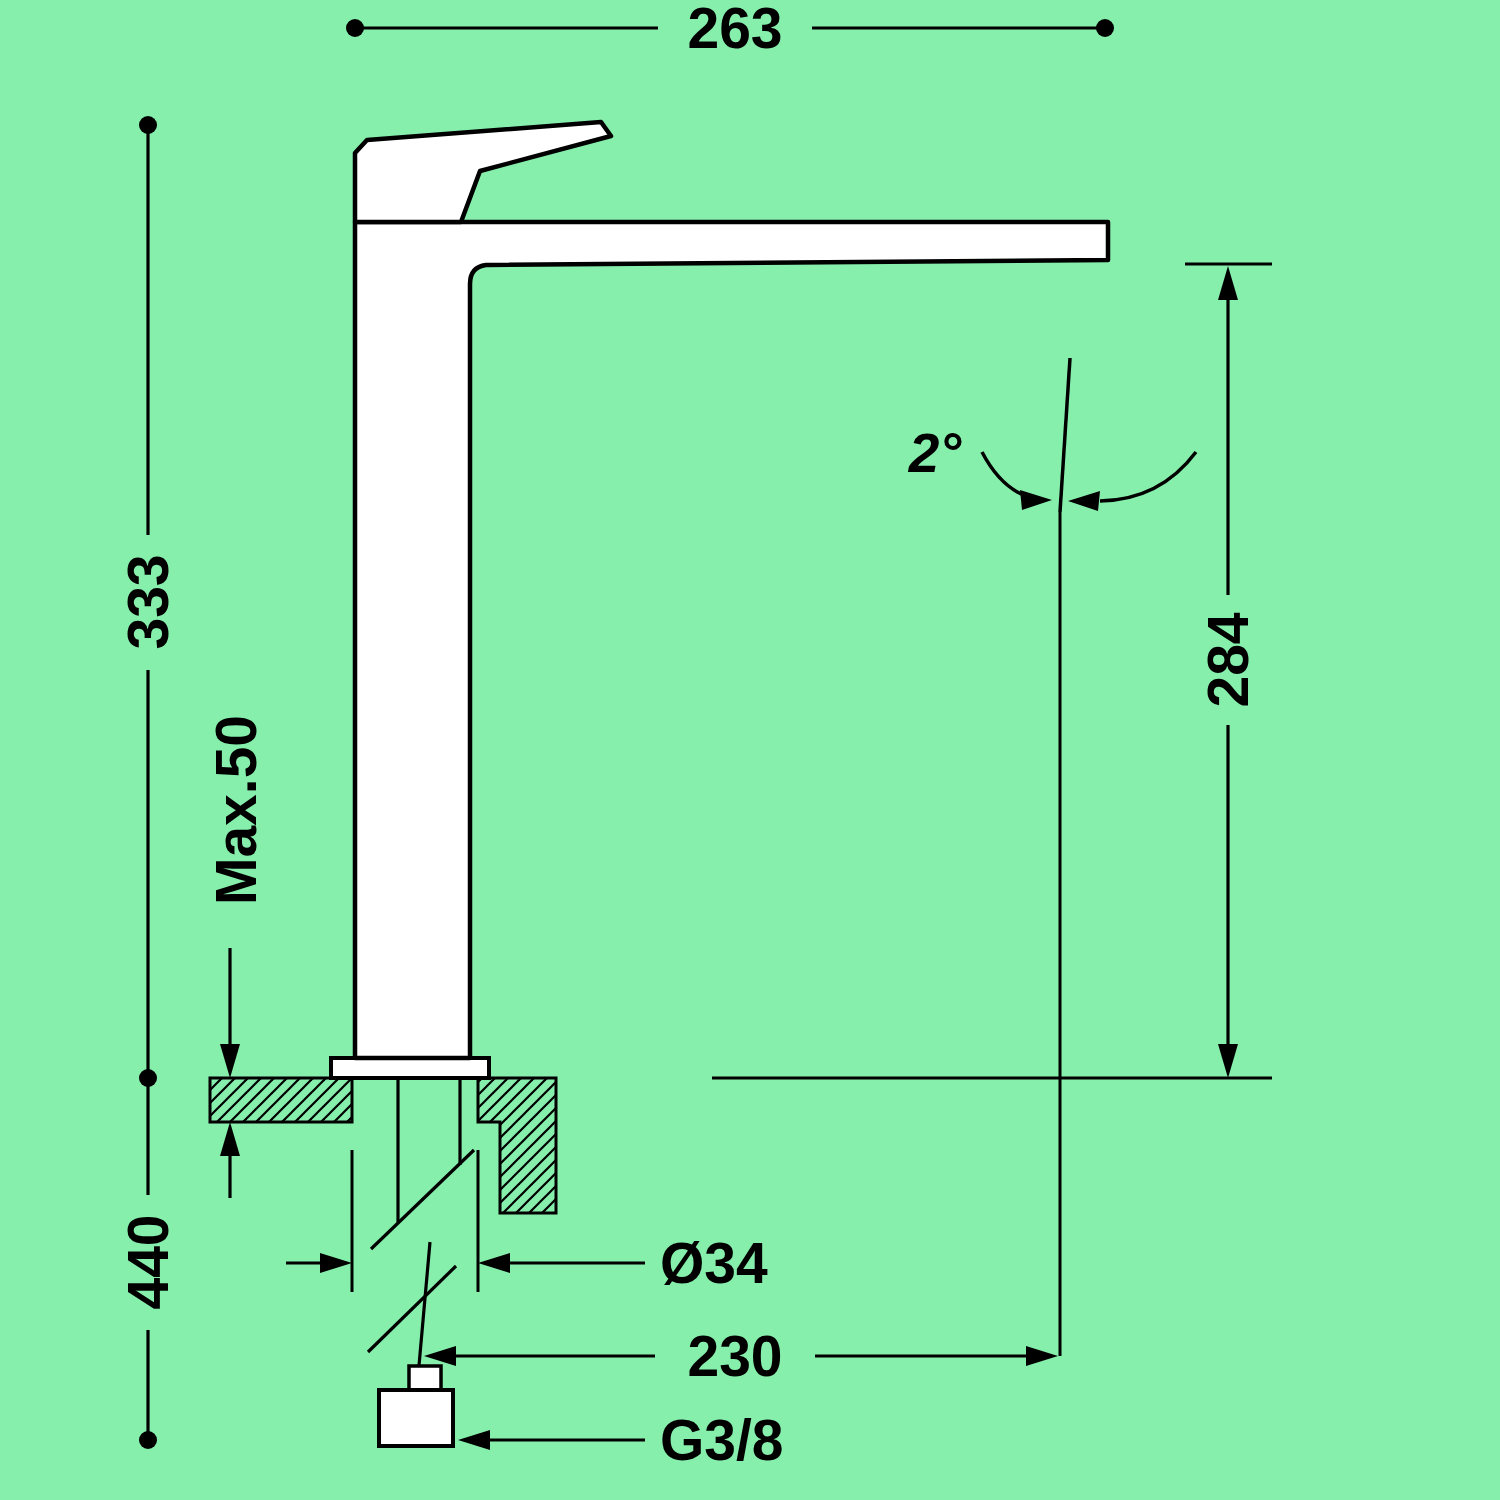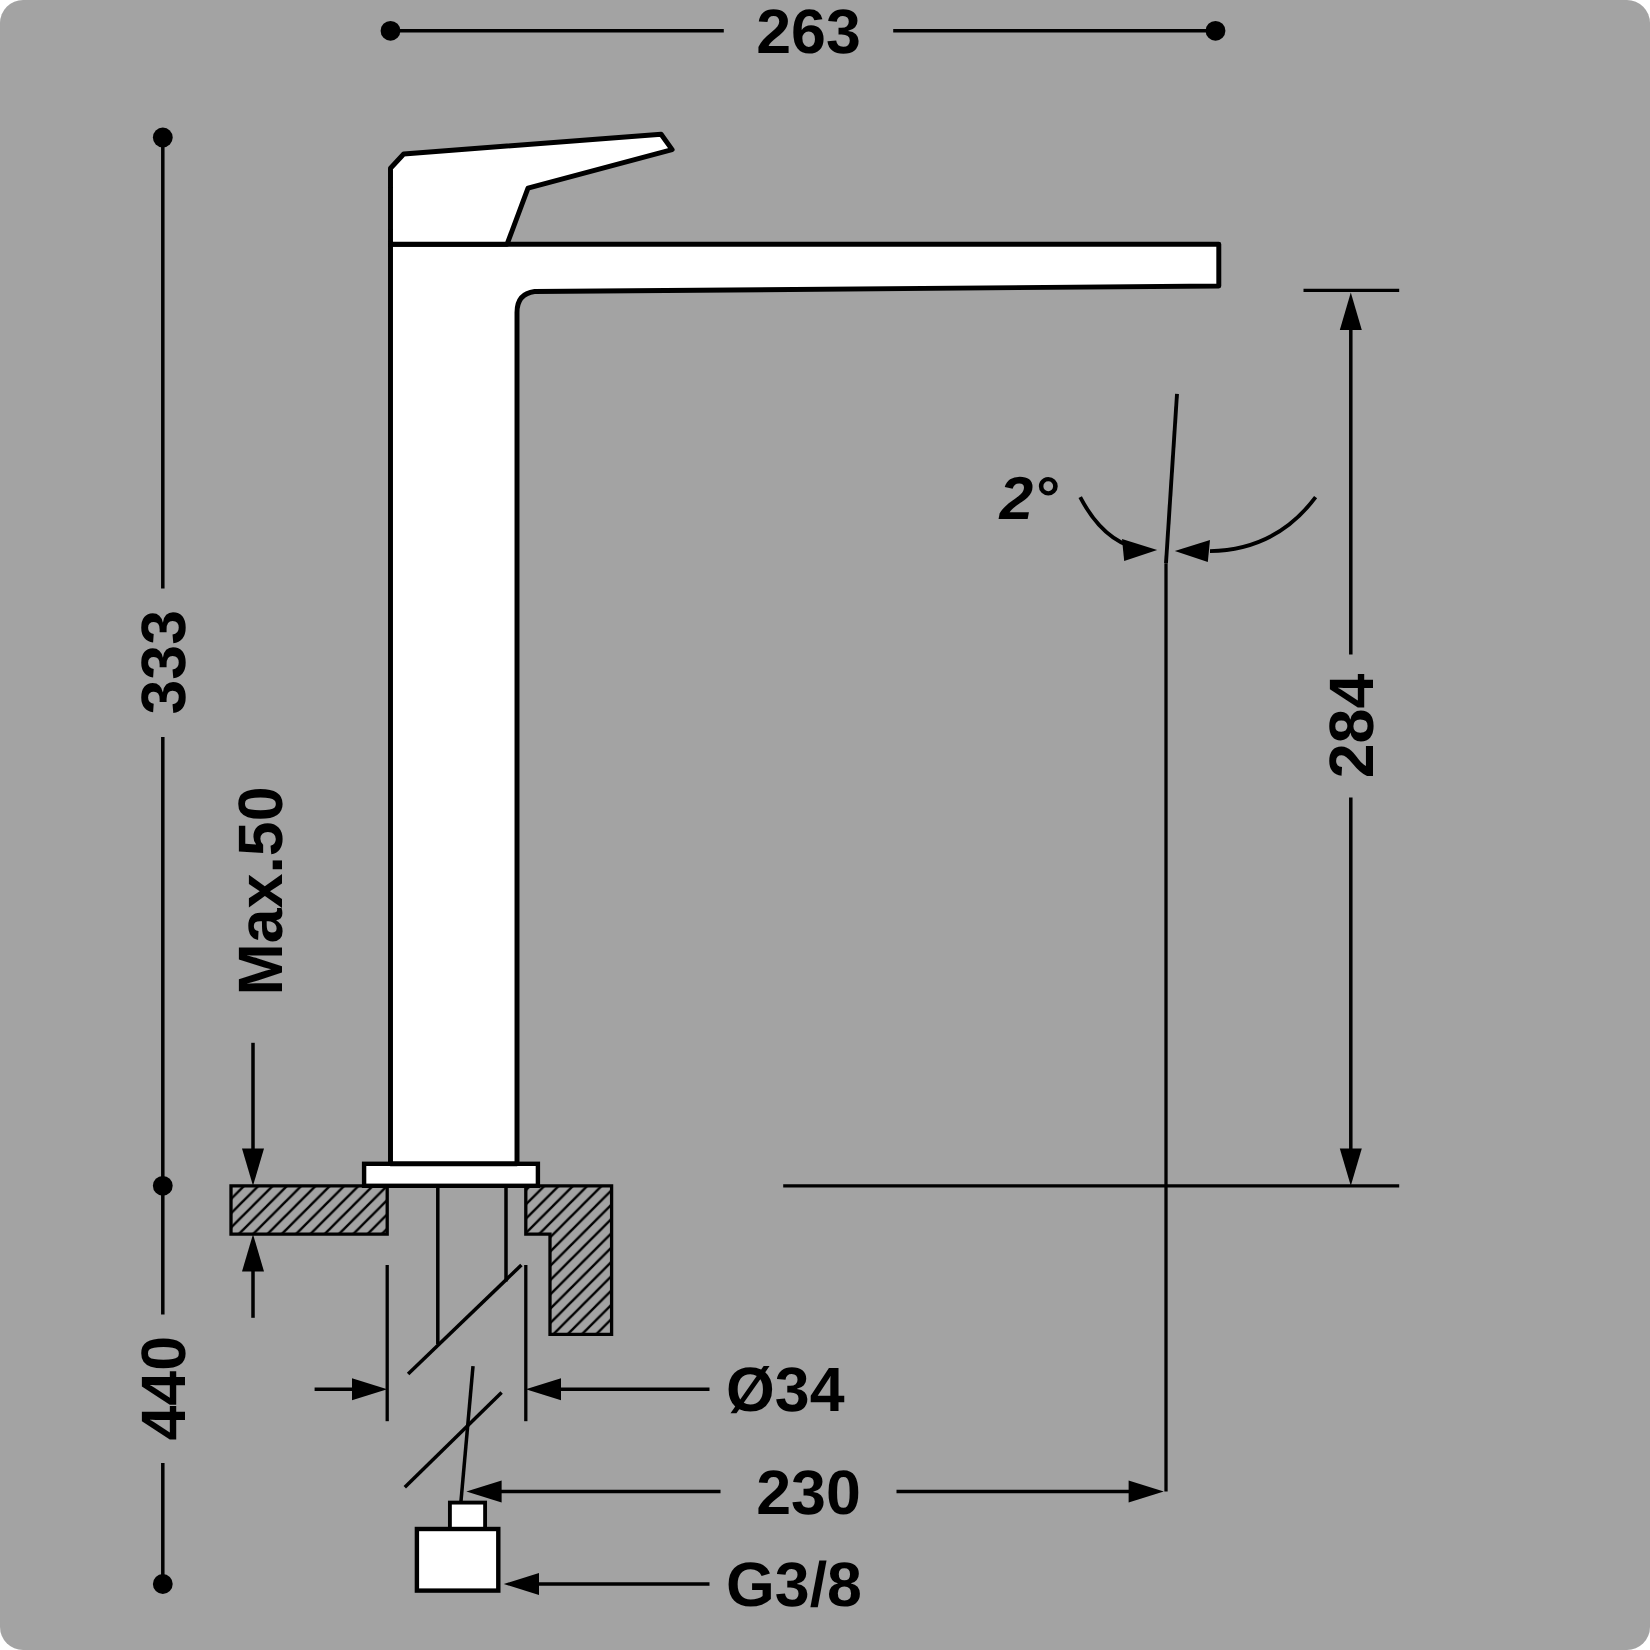--- a/index.html
+++ b/index.html
@@ -4,23 +4,22 @@
 <style>
   html, body {
     margin: 0;
     padding: 0;
     background: #ffffff;
   }
   .canvas {
     position: relative;
     width: 1500px;
     height: 1500px;
-    background: #a3a3a3;
+    background: #86efac;
     font-family: "Liberation Sans", sans-serif;
-    border-radius: 21px;
   }
   svg { display: block; }
   .dim-text {
     font-family: "Liberation Sans", sans-serif;
     font-weight: bold;
     font-size: 57px;
     fill: #000000;
   }
   .angle-text {
     font-family: "Liberation Sans", sans-serif;

